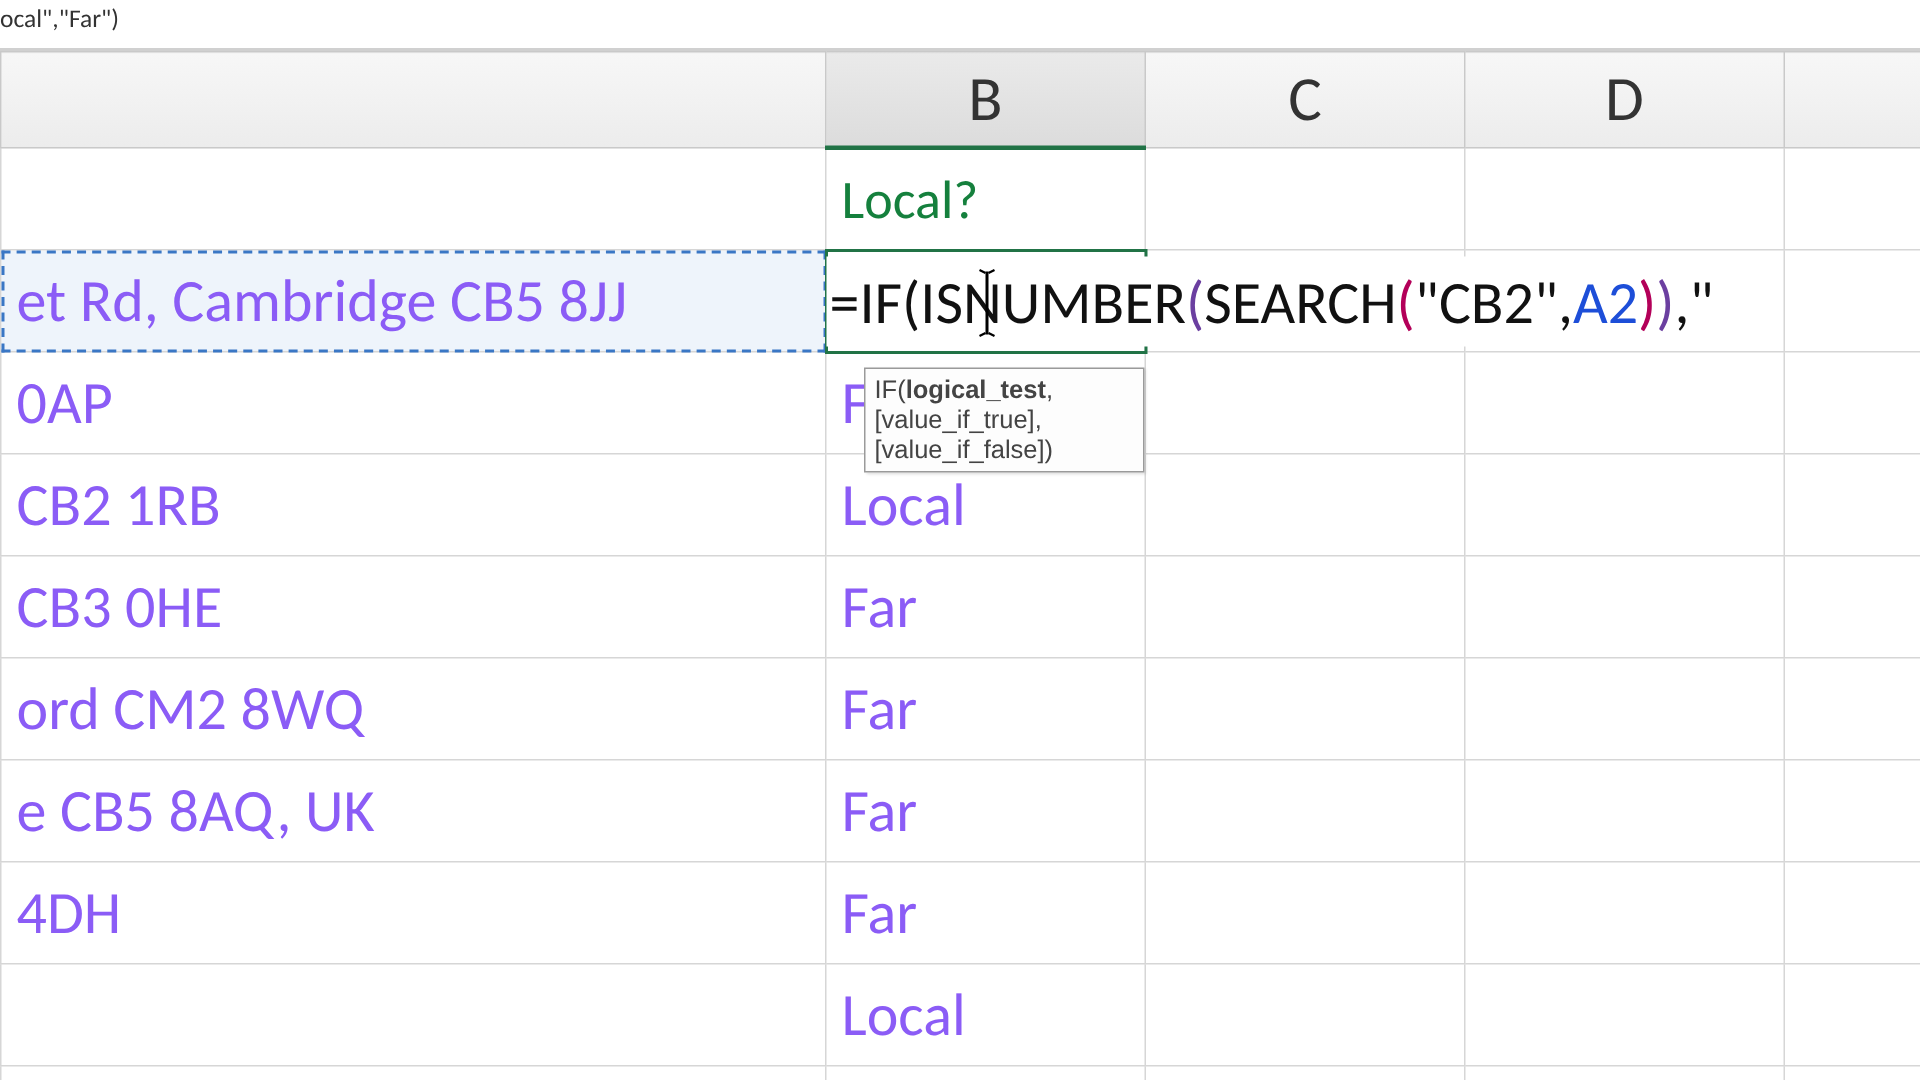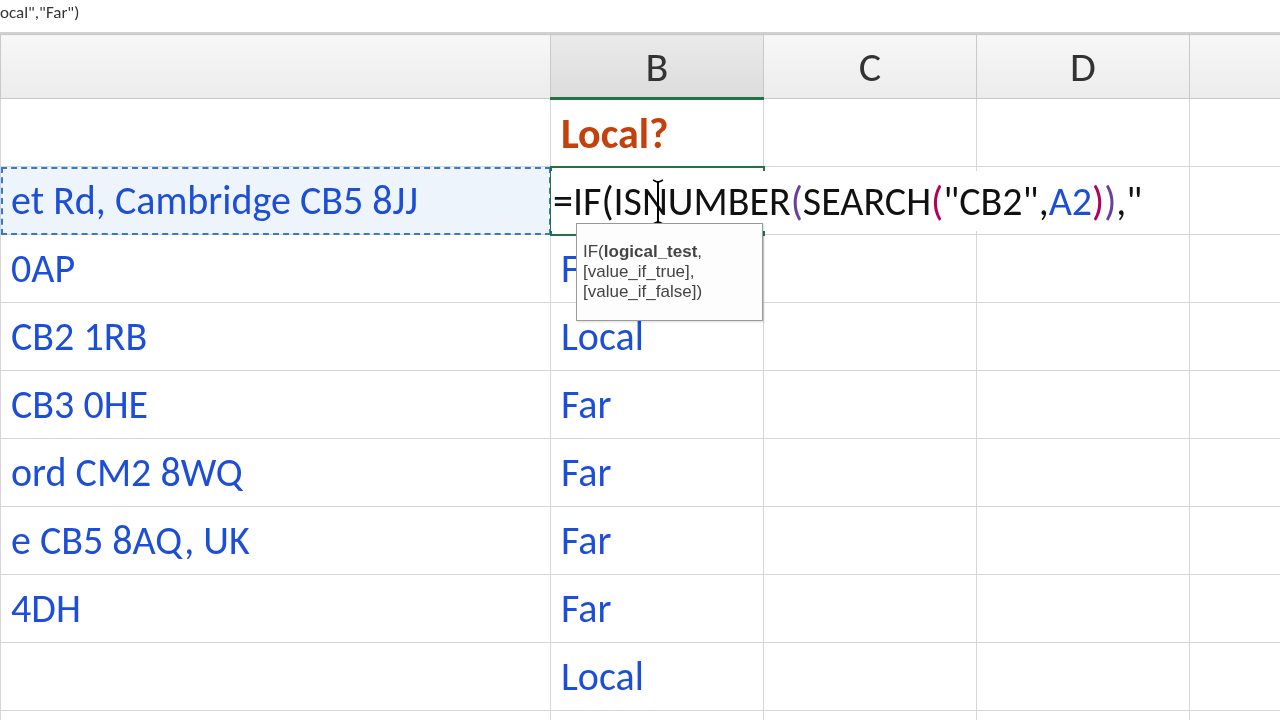--- a/index.html
+++ b/index.html
@@ -44,22 +44,22 @@
     background: linear-gradient(#eaeaea,#dcdcdc);
     border-bottom: 3px solid #217346;
   }
 
   .colA { width: 550px; }
   .colB { width: 213px; }
   .colC { width: 213px; }
   .colD { width: 213px; }
   .colE { width: 213px; }
 
-  .cell-text { font-size: 40px; color: #1d4ed8; white-space: nowrap; }
-  .header-text { font-size: 42px; font-weight: 700; color: #c2410c; padding-left: 0; }
+  .cell-text { font-size: 40px; color: #8b5cf6; white-space: nowrap; }
+  .header-text { font-size: 36px; font-weight: 400; color: #15803d; padding-left: 0; }
 
   
   td.ref-cell {
     position: relative;
     background: #eef4fb;
     outline: 2px dashed #3a77c5;
     outline-offset: -2px;
     z-index: 1; 
   }
 
@@ -106,26 +106,26 @@
     top: 10px;
     pointer-events: none;
     z-index: 10;
   }
   .caret svg { display: block; }
 
   
   .fn-tooltip {
     position: absolute;
     left: 582px;
-    top: 56px;
+    top: 78px;
     background: #fdfdfd;
     border: 1px solid #9a9a9a;
     font-size: 17px;
     color: #444;
-    padding: 18px 6px;
+    padding: 4px 6px;
     z-index: 20;
     box-shadow: 1px 1px 2px rgba(0,0,0,0.15);
     font-family: "Segoe UI", Tahoma, sans-serif;
   }
   .fn-tooltip .bold { font-weight: 700; }
 
   
   .row2-rel { position: relative; }
 </style>
 </head>

